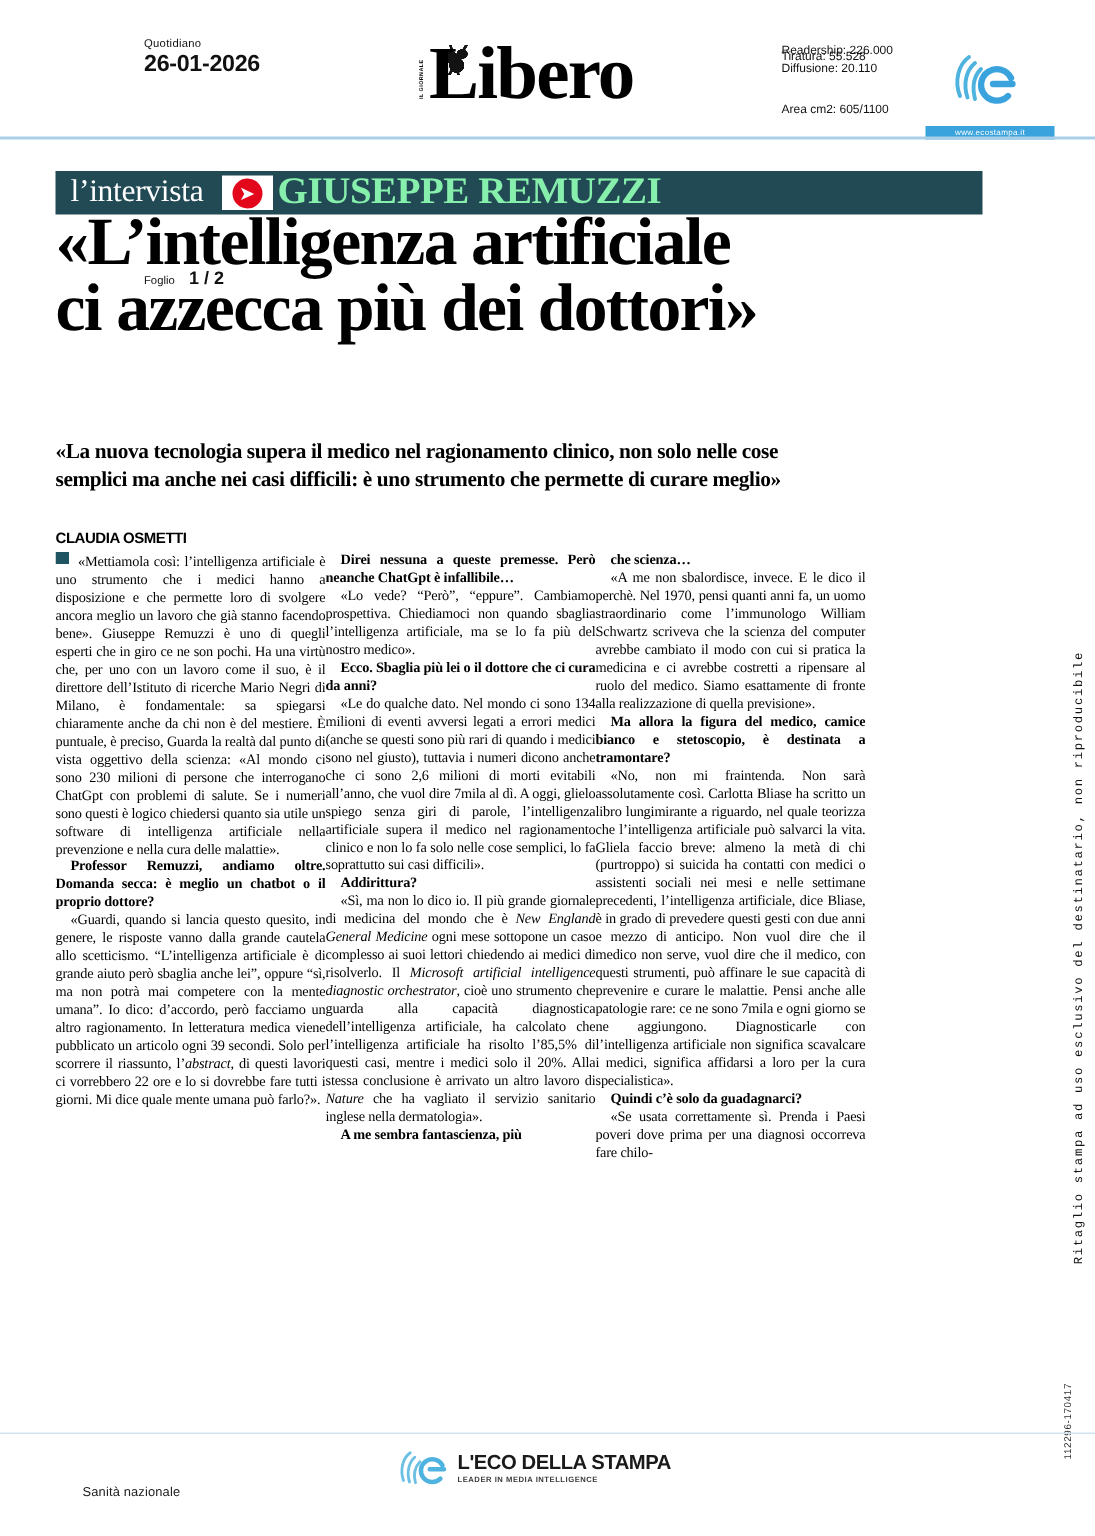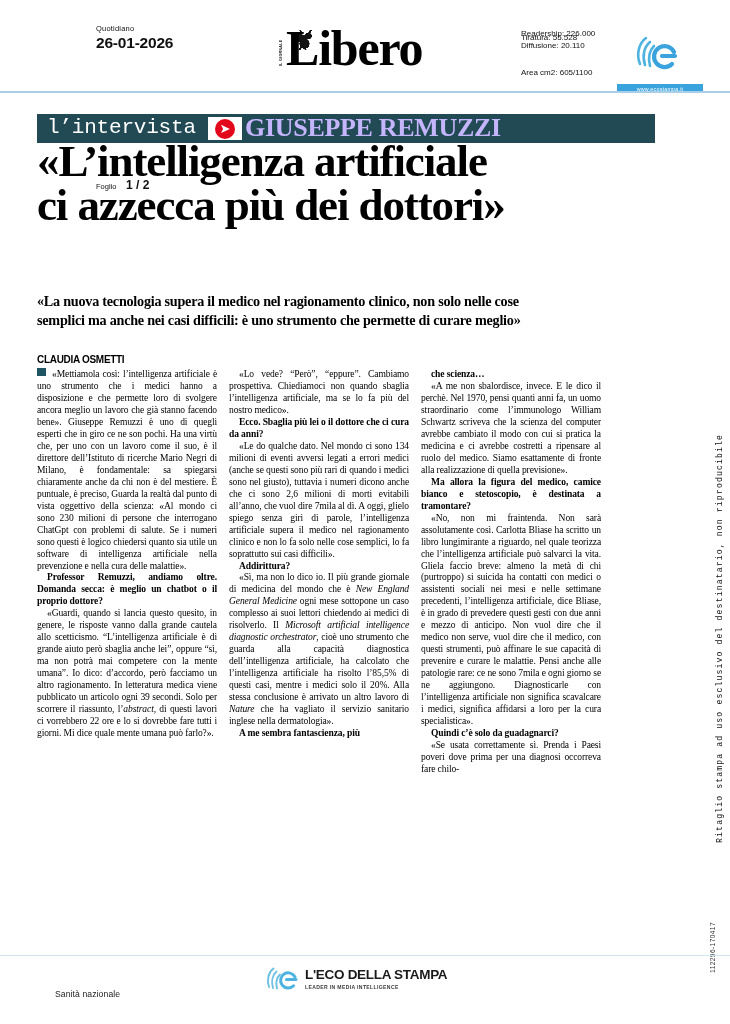--- a/index.html
+++ b/index.html
@@ -98,21 +98,21 @@
     padding: 0;
   }
 
   .kicker {
     position: absolute; left: 37px; top: 18px;
     width: 618px; height: 29px;
     display: flex; align-items: stretch;
   }
   .kicker .k-box {
     background: #224a55; color: #fff;
-    font-family: Liberation Mono, monospace;
+    font-family: Liberation Serif, serif;
     font-size: 21px; font-style: normal;
     display: flex; align-items: center;
     padding: 0 12px 2px 10px;
     letter-spacing: -.2px;
   }
   .kicker .k-arrowwrap {
     background: #fff;
     display: flex; align-items: center; justify-content: center;
     padding: 0 7px;
     border-top: 3px solid #224a55;
@@ -120,21 +120,21 @@
   }
   .kicker .k-arrow {
     width: 20px; height: 20px; border-radius: 50%;
     background: #e3071c; color: #fff;
     display: flex; align-items: center; justify-content: center;
     font-size: 13px; font-family: "Liberation Sans", sans-serif;
     line-height: 1; padding-bottom: 1px;
   }
   .kicker .k-name {
     flex: 1;
-    background: #224a55; color: #c4b5fd;
+    background: #224a55; color: #86efac;
     font-family: "Liberation Serif", serif;
     font-weight: 700; font-size: 25px;
     display: flex; align-items: center;
     padding: 0 6px 2px 8px;
     letter-spacing: -.3px;
     transform-origin: left center;
   }
   .kicker .k-name span { display: inline-block; transform: scaleX(1.04); }
 
   .headline {
@@ -156,21 +156,21 @@
   .byline {
     position: absolute; left: 37px; top: 258px;
     font-family: "Liberation Sans", sans-serif;
     font-weight: 700; font-size: 10px; letter-spacing: -.3px;
   }
 
   
   .cols {
     position: absolute; left: 37px; top: 272px;
     width: 612px; height: 570px;
-    display: flex; gap: 12px;
+    display: flex; gap: 0;
   }
   .col {
     width: 180px;
     font-family: "Liberation Serif", serif;
     font-size: 9.55px; line-height: 1.255;
     text-align: justify;
     -webkit-hyphens: auto; hyphens: auto;
     letter-spacing: -.12px;
     overflow: hidden;
   }
@@ -297,20 +297,21 @@
 
   <div class="byline">CLAUDIA OSMETTI</div>
 
   <div class="cols">
     <div class="col">
         <p class="lead"><span class="sq"></span>«Mettiamola così: l’intelligenza artificiale è uno strumento che i medici hanno a disposizione e che permette loro di svolgere ancora meglio un lavoro che già stanno facendo bene». Giuseppe Remuzzi è uno di quegli esperti che in giro ce ne son pochi. Ha una virtù che, per uno con un lavoro come il suo, è il direttore dell’Istituto di ricerche Mario Negri di Milano, è fondamentale: sa spiegarsi chiaramente anche da chi non è del mestiere. È puntuale, è preciso, Guarda la realtà dal punto di vista oggettivo della scienza: «Al mondo ci sono 230 milioni di persone che interrogano ChatGpt con problemi di salute. Se i numeri sono questi è logico chiedersi quanto sia utile un software di intelligenza artificiale nella prevenzione e nella cura delle malattie».</p>
         <p class="q">Professor Remuzzi, andiamo oltre. Domanda secca: è meglio un chatbot o il proprio dottore?</p>
         <p class="">«Guardi, quando si lancia questo quesito, in genere, le risposte vanno dalla grande cautela allo scetticismo. “L’intelligenza artificiale è di grande aiuto però sbaglia anche lei”, oppure “sì, ma non potrà mai competere con la mente umana”. Io dico: d’accordo, però facciamo un altro ragionamento. In letteratura medica viene pubblicato un articolo ogni 39 secondi. Solo per scorrere il riassunto, l’<i>abstract</i>, di questi lavori ci vorrebbero 22 ore e lo si dovrebbe fare tutti i giorni. Mi dice quale mente umana può farlo?».</p>
       </div>
     <div class="col">
+        <p class="q">Direi nessuna a queste premesse. Però neanche ChatGpt è infallibile…</p>
         <p class="">«Lo vede? “Però”, “eppure”. Cambiamo prospettiva. Chiediamoci non quando sbaglia l’intelligenza artificiale, ma se lo fa più del nostro medico».</p>
         <p class="q">Ecco. Sbaglia più lei o il dottore che ci cura da anni?</p>
         <p class="">«Le do qualche dato. Nel mondo ci sono 134 milioni di eventi avversi legati a errori medici (anche se questi sono più rari di quando i medici sono nel giusto), tuttavia i numeri dicono anche che ci sono 2,6 milioni di morti evitabili all’anno, che vuol dire 7mila al dì. A oggi, glielo spiego senza giri di parole, l’intelligenza artificiale supera il medico nel ragionamento clinico e non lo fa solo nelle cose semplici, lo fa soprattutto sui casi difficili».</p>
         <p class="q">Addirittura?</p>
         <p class="">«Sì, ma non lo dico io. Il più grande giornale di medicina del mondo che è <i>New England General Medicine</i> ogni mese sottopone un caso complesso ai suoi lettori chiedendo ai medici di risolverlo. Il <i>Microsoft artificial intelligence diagnostic orchestrator</i>, cioè uno strumento che guarda alla capacità diagnostica dell’intelligenza artificiale, ha calcolato che l’intelligenza artificiale ha risolto l’85,5% di questi casi, mentre i medici solo il 20%. Alla stessa conclusione è arrivato un altro lavoro di <i>Nature</i> che ha vagliato il servizio sanitario inglese nella dermatologia».</p>
         <p class="q">A me sembra fantascienza, più</p>
       </div>
     <div class="col">
         <p class="q">che scienza…</p>
         <p class="">«A me non sbalordisce, invece. E le dico il perchè. Nel 1970, pensi quanti anni fa, un uomo straordinario come l’immunologo William Schwartz scriveva che la scienza del computer avrebbe cambiato il modo con cui si pratica la medicina e ci avrebbe costretti a ripensare al ruolo del medico. Siamo esattamente di fronte alla realizzazione di quella previsione».</p>

